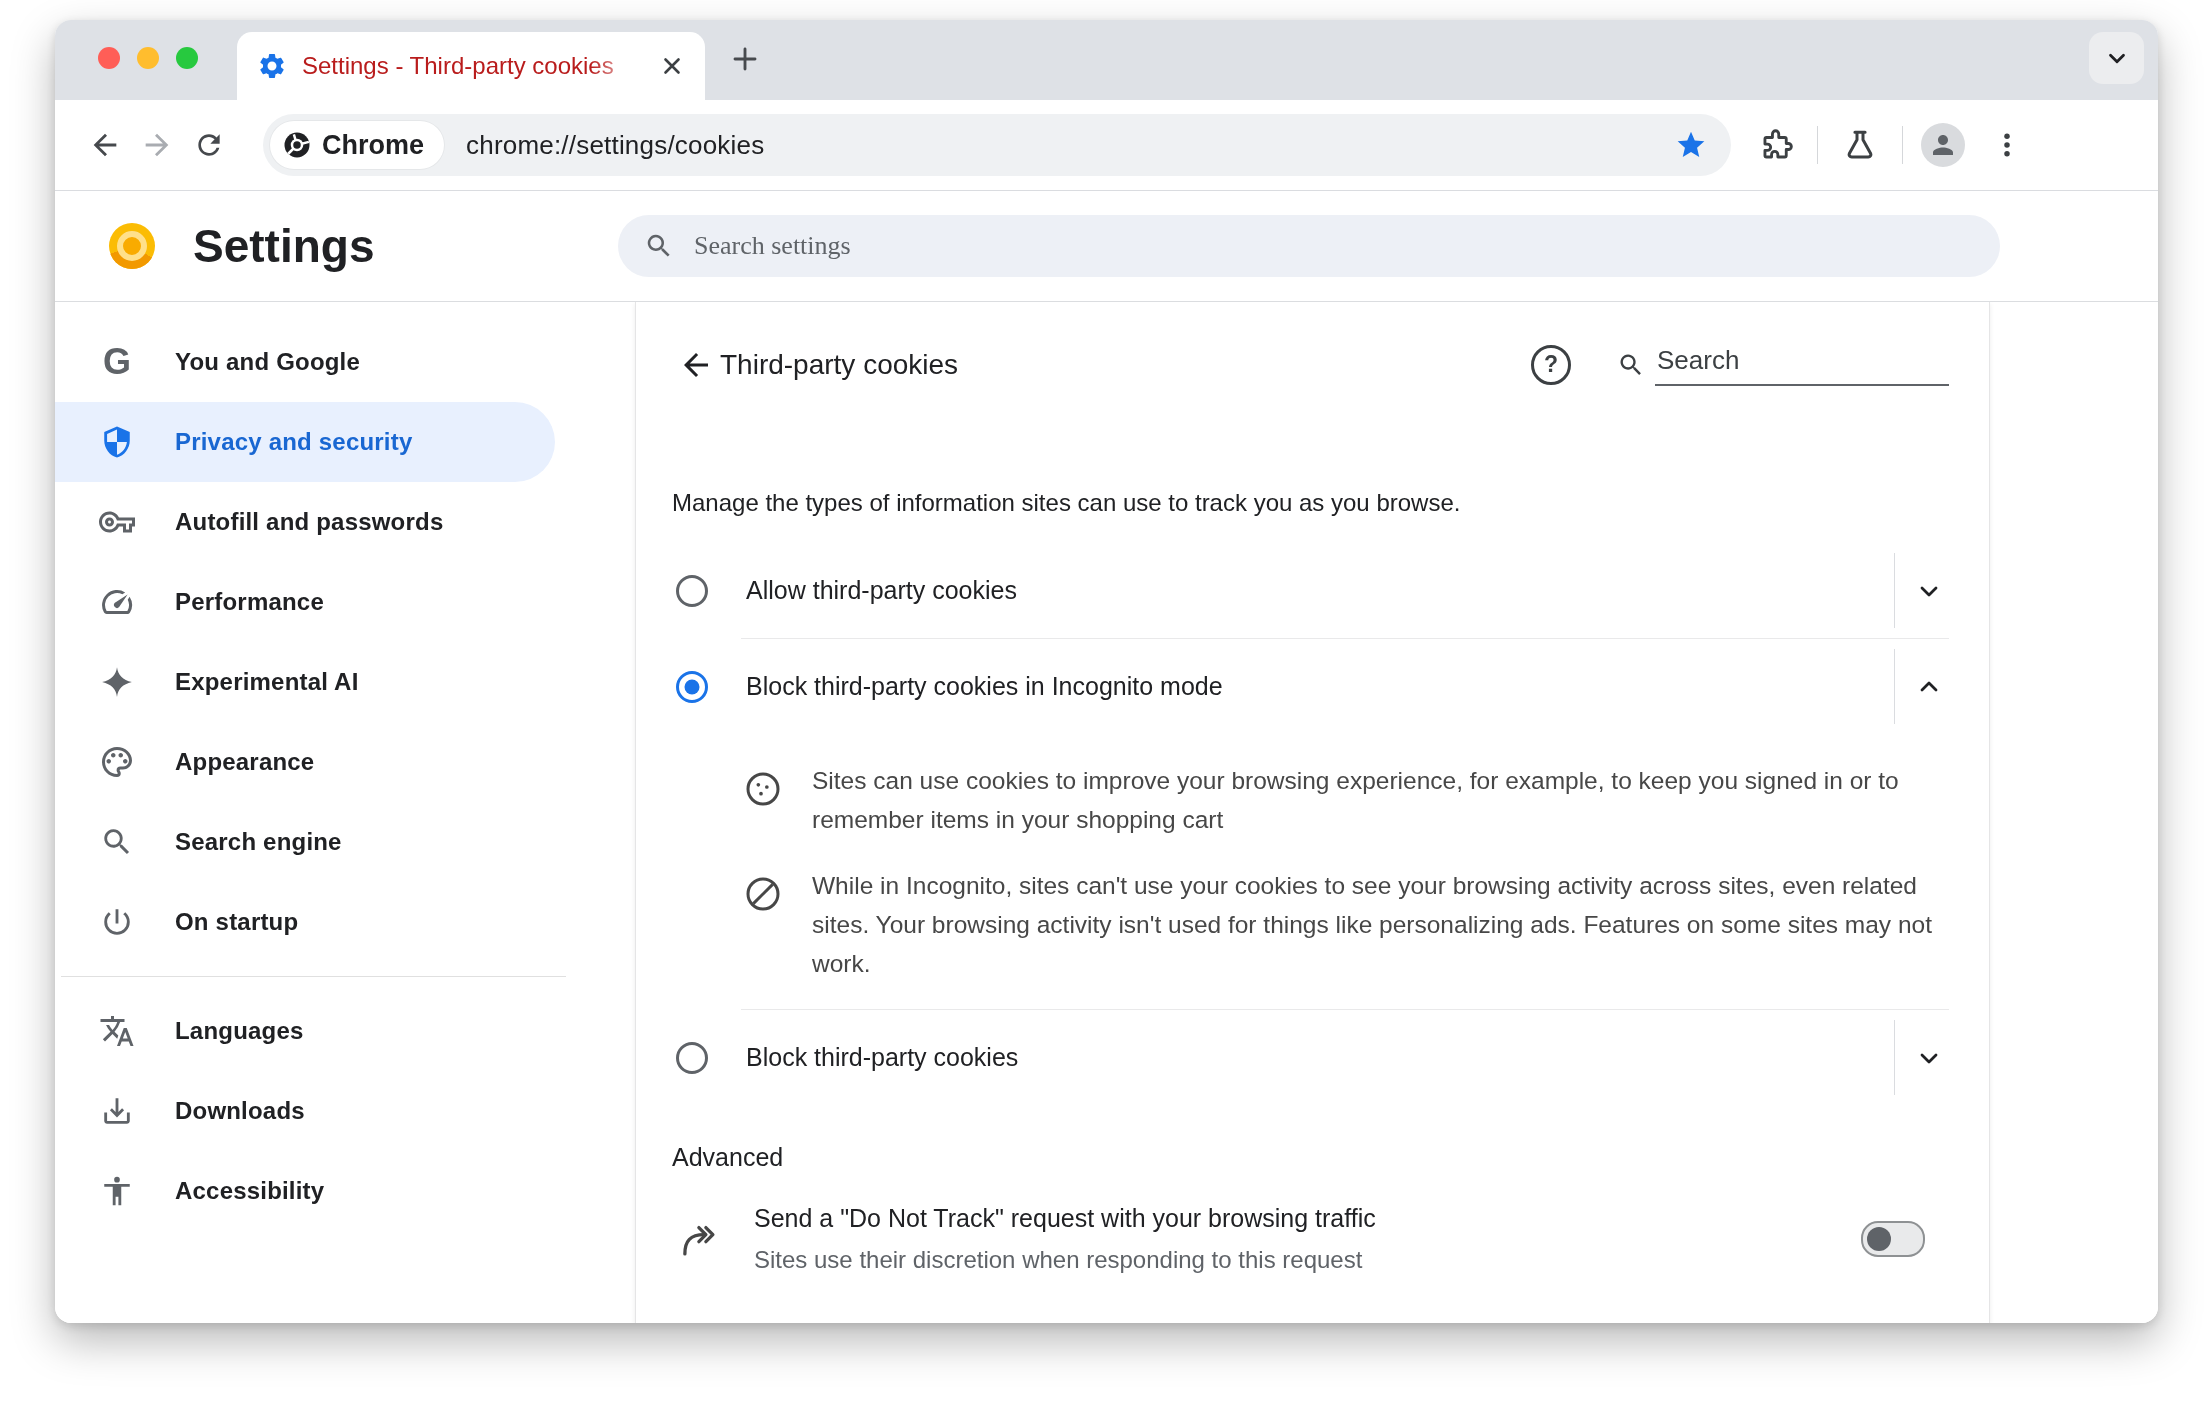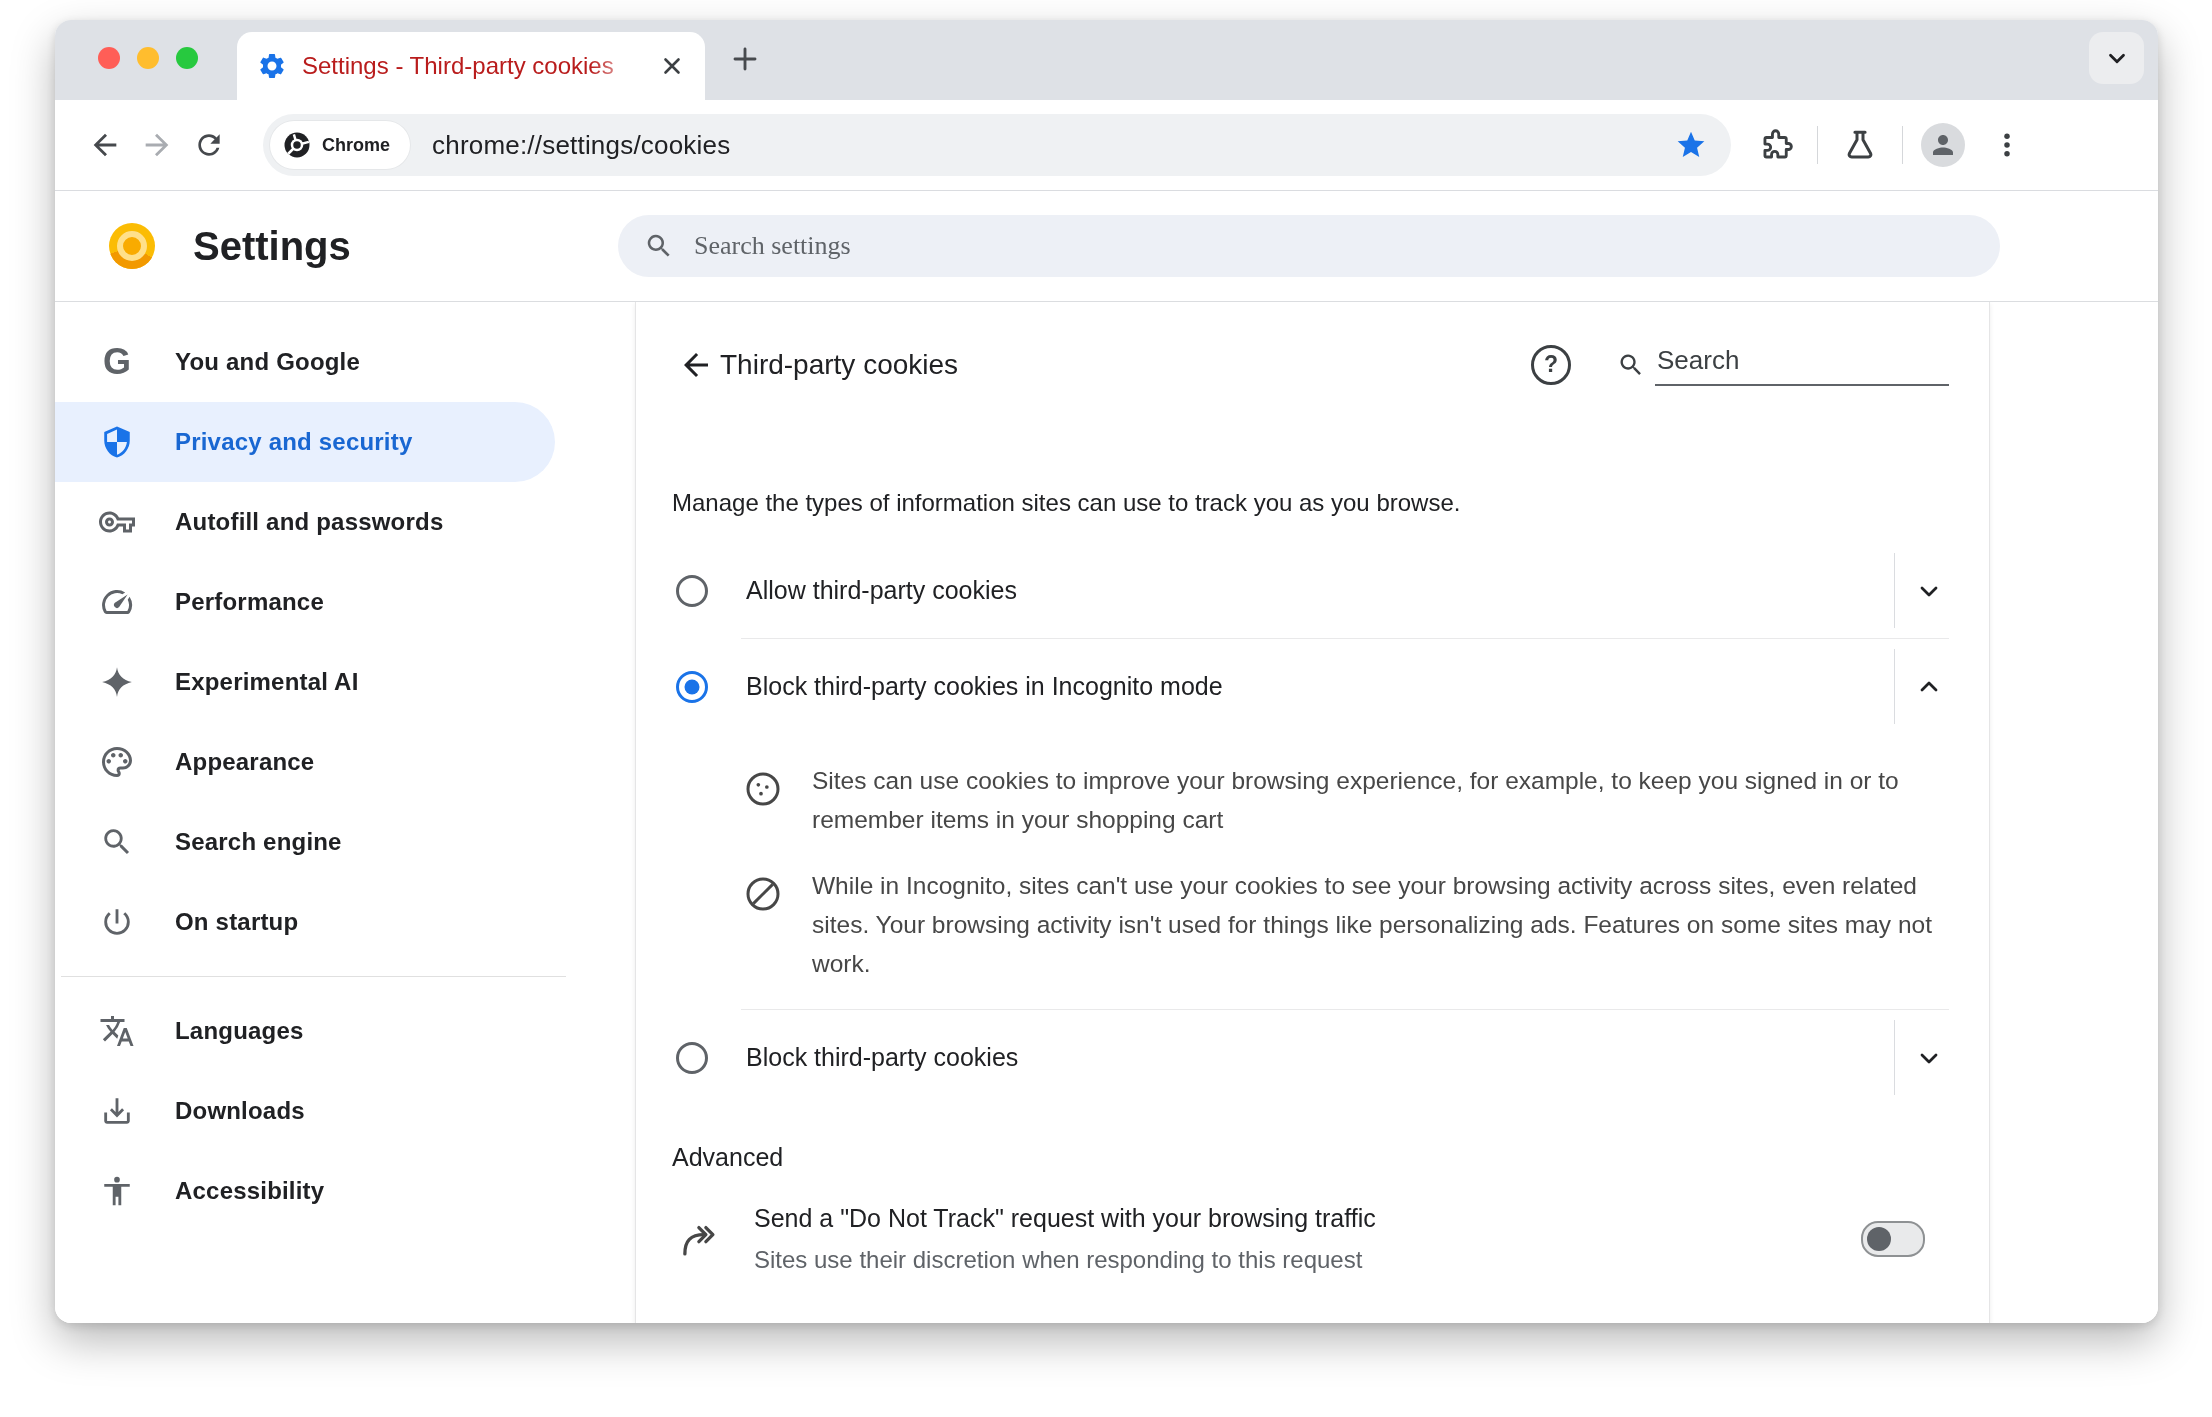--- a/index.html
+++ b/index.html
@@ -23,35 +23,35 @@
   .tabsearch{position:absolute;right:14px;top:12px;width:55px;height:52px;border-radius:14px;background:#ECEDEF;
        display:grid;place-items:center;}
   
   .toolbar{height:91px;background:#fff;border-bottom:1px solid #DADCE0;display:flex;align-items:center;
        padding:0 24px;box-sizing:border-box;}
   .nav-btn{width:52px;height:52px;display:grid;place-items:center;border-radius:50%;flex:0 0 auto;}
   .omnibox{height:62px;border-radius:31px;background:#EFF1F3;flex:0 0 auto;width:1468px;margin-left:28px;
        display:flex;align-items:center;padding:0 18px 0 7px;box-sizing:border-box;}
   .chip{height:48px;background:#fff;border-radius:24px;display:flex;align-items:center;gap:10px;
        padding:0 20px 0 12px;box-shadow:0 0 0 1px rgba(0,0,0,.04);}
-  .chip-label{font-size:18px;font-weight:700;color:#202124;}
+  .chip-label{font-size:27px;font-weight:700;color:#202124;}
   .url{margin-left:22px;font-size:26px;color:#202124;letter-spacing:.2px;}
   .star-btn{margin-left:auto;width:44px;height:44px;display:grid;place-items:center;}
   .tool-icons{display:flex;align-items:center;margin-left:20px;gap:18px;}
   .tdiv{width:1px;height:38px;background:#D5D7DA;}
   .round-btn{width:48px;height:48px;display:grid;place-items:center;border-radius:50%;}
   .avatar{width:44px;height:44px;border-radius:50%;background:#D9DBDE;display:grid;place-items:center;}
   
   .settings-header{position:relative;height:111px;background:#fff;border-bottom:1px solid #DBDDE0;
        display:flex;align-items:center;padding-left:54px;box-sizing:border-box;}
   .slogo{width:46px;height:46px;border-radius:50%;background:#FBBC04;position:relative;flex:0 0 auto;overflow:hidden;}
   .slogo::before{content:'';position:absolute;inset:0;background:conic-gradient(from 120deg,#F29900 0 130deg,rgba(0,0,0,0) 0);}
   .slogo::after{content:'';position:absolute;left:50%;top:50%;width:18px;height:18px;border-radius:50%;
        transform:translate(-50%,-50%);background:#F9AB00;border:6px solid #FFE08A;}
-  .stitle{margin-left:38px;font-size:40px;font-weight:600;color:#202124;}
+  .stitle{margin-left:38px;font-size:46px;font-weight:600;color:#202124;}
   .ssearch{position:absolute;left:563px;top:24px;width:1382px;height:62px;border-radius:31px;background:#EDF0F6;
        display:flex;align-items:center;padding:0 26px;box-sizing:border-box;gap:18px;}
   .ssearch input{border:none;outline:none;background:transparent;font-size:26px;color:#be185d;flex:1;
        font-family:Liberation Serif, serif;}
   .ssearch input::placeholder{color:#5F6368;opacity:1;}
   
   .bwrap{display:flex;height:1021px;overflow:hidden;background:#fff;}
   .sidebar{width:580px;flex:0 0 auto;padding-top:20px;box-sizing:border-box;}
   .side-item{width:500px;height:80px;display:flex;align-items:center;gap:40px;padding-left:44px;
        box-sizing:border-box;border-radius:0 40px 40px 0;cursor:default;}

